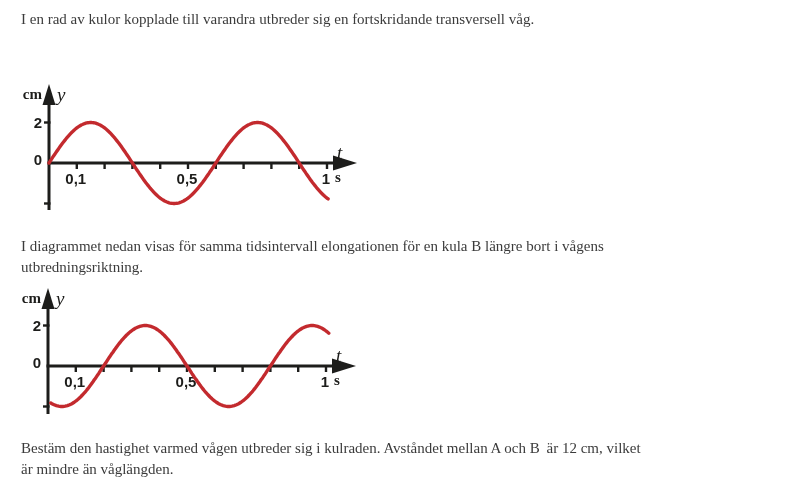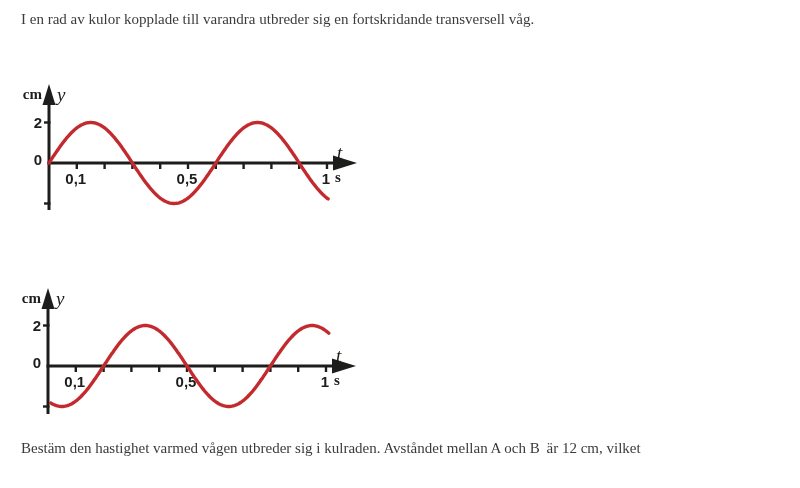--- a/index.html
+++ b/index.html
@@ -52,20 +52,24 @@
       <text x="22" y="45.5" class="lbl-tick" text-anchor="end">2</text>
       <text x="22" y="83" class="lbl-tick" text-anchor="end">0</text>
       <text x="55.8" y="102" class="lbl-tick" text-anchor="middle">0,1</text>
       <text x="167" y="102" class="lbl-tick" text-anchor="middle">0,5</text>
       <text x="306" y="102" class="lbl-tick" text-anchor="middle">1</text>
       <text x="315" y="100" class="lbl-unit" text-anchor="start">s</text>
       <text x="317" y="77" class="lbl-var" text-anchor="start">t</text>
       <polyline points="29.0,81.0 30.1,79.3 31.2,77.6 32.3,75.9 33.4,74.2 34.6,72.6 35.7,70.9 36.8,69.3 37.9,67.7 39.0,66.1 40.1,64.5 41.2,63.0 42.3,61.5 43.5,60.0 44.6,58.6 45.7,57.2 46.8,55.8 47.9,54.5 49.0,53.3 50.1,52.1 51.2,50.9 52.4,49.8 53.5,48.7 54.6,47.7 55.7,46.8 56.8,45.9 57.9,45.1 59.0,44.4 60.1,43.7 61.2,43.0 62.4,42.5 63.5,42.0 64.6,41.6 65.7,41.2 66.8,40.9 67.9,40.7 69.0,40.6 70.1,40.5 71.3,40.5 72.4,40.6 73.5,40.7 74.6,40.9 75.7,41.2 76.8,41.6 77.9,42.0 79.0,42.5 80.2,43.0 81.3,43.7 82.4,44.4 83.5,45.1 84.6,45.9 85.7,46.8 86.8,47.7 87.9,48.7 89.0,49.8 90.2,50.9 91.3,52.1 92.4,53.3 93.5,54.5 94.6,55.8 95.7,57.2 96.8,58.6 97.9,60.0 99.1,61.5 100.2,63.0 101.3,64.5 102.4,66.1 103.5,67.7 104.6,69.3 105.7,70.9 106.8,72.6 108.0,74.2 109.1,75.9 110.2,77.6 111.3,79.3 112.4,81.0 113.5,82.7 114.6,84.4 115.7,86.1 116.8,87.8 118.0,89.4 119.1,91.1 120.2,92.7 121.3,94.3 122.4,95.9 123.5,97.5 124.6,99.0 125.7,100.5 126.9,102.0 128.0,103.4 129.1,104.8 130.2,106.2 131.3,107.5 132.4,108.7 133.5,109.9 134.6,111.1 135.8,112.2 136.9,113.3 138.0,114.3 139.1,115.2 140.2,116.1 141.3,116.9 142.4,117.6 143.5,118.3 144.6,119.0 145.8,119.5 146.9,120.0 148.0,120.4 149.1,120.8 150.2,121.1 151.3,121.3 152.4,121.4 153.5,121.5 154.7,121.5 155.8,121.4 156.9,121.3 158.0,121.1 159.1,120.8 160.2,120.4 161.3,120.0 162.4,119.5 163.6,119.0 164.7,118.3 165.8,117.6 166.9,116.9 168.0,116.1 169.1,115.2 170.2,114.3 171.3,113.3 172.4,112.2 173.6,111.1 174.7,109.9 175.8,108.7 176.9,107.5 178.0,106.2 179.1,104.8 180.2,103.4 181.3,102.0 182.5,100.5 183.6,99.0 184.7,97.5 185.8,95.9 186.9,94.3 188.0,92.7 189.1,91.1 190.2,89.4 191.4,87.8 192.5,86.1 193.6,84.4 194.7,82.7 195.8,81.0 196.9,79.3 198.0,77.6 199.1,75.9 200.2,74.2 201.4,72.6 202.5,70.9 203.6,69.3 204.7,67.7 205.8,66.1 206.9,64.5 208.0,63.0 209.1,61.5 210.3,60.0 211.4,58.6 212.5,57.2 213.6,55.8 214.7,54.5 215.8,53.3 216.9,52.1 218.0,50.9 219.2,49.8 220.3,48.7 221.4,47.7 222.5,46.8 223.6,45.9 224.7,45.1 225.8,44.4 226.9,43.7 228.0,43.0 229.2,42.5 230.3,42.0 231.4,41.6 232.5,41.2 233.6,40.9 234.7,40.7 235.8,40.6 236.9,40.5 238.1,40.5 239.2,40.6 240.3,40.7 241.4,40.9 242.5,41.2 243.6,41.6 244.7,42.0 245.8,42.5 247.0,43.0 248.1,43.7 249.2,44.4 250.3,45.1 251.4,45.9 252.5,46.8 253.6,47.7 254.7,48.7 255.8,49.8 257.0,50.9 258.1,52.1 259.2,53.3 260.3,54.5 261.4,55.8 262.5,57.2 263.6,58.6 264.7,60.0 265.9,61.5 267.0,63.0 268.1,64.5 269.2,66.1 270.3,67.7 271.4,69.3 272.5,70.9 273.6,72.6 274.8,74.2 275.9,75.9 277.0,77.6 278.1,79.3 279.2,81.0 280.3,82.7 281.4,84.4 282.5,86.1 283.6,87.8 284.8,89.4 285.9,91.1 287.0,92.7 288.1,94.3 289.2,95.9 290.3,97.5 291.4,99.0 292.5,100.5 293.7,102.0 294.8,103.4 295.9,104.8 297.0,106.2 298.1,107.5 299.2,108.7 300.3,109.9 301.4,111.1 302.6,112.2 303.7,113.3 304.8,114.3 305.9,115.2 307.0,116.1 308.1,116.9" fill="none" stroke="#c32a2e" stroke-width="3.4" stroke-linecap="round"></polyline>
     </svg>
 
+  <div class="para" id="p-diagram-b-note">
+      <div class="tline"><span>I diagrammet nedan visas för samma tidsintervall elongationen för en kula B längre bort i vågens</span></div>
+      <div class="tline"><span>utbredningsriktning.</span></div>
+    </div>
 
   <svg class="wave-chart" id="chart-b" width="352" height="137" viewBox="0 0 352 137">
       <line x1="29" y1="128" x2="29" y2="12" stroke="#1d1d1b" stroke-width="3"></line>
       <polygon points="29,2 22.5,23 35.5,23" fill="#1d1d1b"></polygon>
       <line x1="27.5" y1="80" x2="316" y2="80" stroke="#1d1d1b" stroke-width="3"></line>
       <polygon points="337,80 313,72.5 313,87.5" fill="#1d1d1b"></polygon>
       <line x1="56.8" y1="81" x2="56.8" y2="86" stroke="#1d1d1b" stroke-width="2.4"></line>
       <line x1="84.6" y1="81" x2="84.6" y2="86" stroke="#1d1d1b" stroke-width="2.4"></line>
       <line x1="112.4" y1="81" x2="112.4" y2="86" stroke="#1d1d1b" stroke-width="2.4"></line>
       <line x1="140.2" y1="81" x2="140.2" y2="86" stroke="#1d1d1b" stroke-width="2.4"></line>
@@ -84,15 +88,16 @@
       <text x="55.8" y="101" class="lbl-tick" text-anchor="middle">0,1</text>
       <text x="167" y="101" class="lbl-tick" text-anchor="middle">0,5</text>
       <text x="306" y="101" class="lbl-tick" text-anchor="middle">1</text>
       <text x="315" y="99" class="lbl-unit" text-anchor="start">s</text>
       <text x="317" y="76" class="lbl-var" text-anchor="start">t</text>
       <polyline points="31.8,117.0 32.9,117.7 34.0,118.2 35.1,118.8 36.2,119.2 37.3,119.6 38.5,119.9 39.6,120.2 40.7,120.4 41.8,120.5 42.9,120.5 44.0,120.5 45.1,120.4 46.2,120.2 47.3,119.9 48.5,119.6 49.6,119.2 50.7,118.8 51.8,118.2 52.9,117.7 54.0,117.0 55.1,116.3 56.2,115.5 57.4,114.6 58.5,113.7 59.6,112.8 60.7,111.7 61.8,110.7 62.9,109.5 64.0,108.3 65.1,107.1 66.3,105.8 67.4,104.5 68.5,103.1 69.6,101.7 70.7,100.2 71.8,98.8 72.9,97.2 74.0,95.7 75.1,94.1 76.3,92.5 77.4,90.9 78.5,89.2 79.6,87.6 80.7,85.9 81.8,84.2 82.9,82.5 84.0,80.8 85.2,79.2 86.3,77.5 87.4,75.8 88.5,74.1 89.6,72.4 90.7,70.8 91.8,69.1 92.9,67.5 94.1,65.9 95.2,64.3 96.3,62.8 97.4,61.2 98.5,59.7 99.6,58.3 100.7,56.9 101.8,55.5 102.9,54.2 104.1,52.9 105.2,51.7 106.3,50.5 107.4,49.3 108.5,48.3 109.6,47.2 110.7,46.3 111.8,45.4 113.0,44.5 114.1,43.7 115.2,43.0 116.3,42.3 117.4,41.8 118.5,41.2 119.6,40.8 120.7,40.4 121.9,40.1 123.0,39.8 124.1,39.6 125.2,39.5 126.3,39.5 127.4,39.5 128.5,39.6 129.6,39.8 130.7,40.1 131.9,40.4 133.0,40.8 134.1,41.2 135.2,41.8 136.3,42.3 137.4,43.0 138.5,43.7 139.6,44.5 140.8,45.4 141.9,46.3 143.0,47.2 144.1,48.3 145.2,49.3 146.3,50.5 147.4,51.7 148.5,52.9 149.7,54.2 150.8,55.5 151.9,56.9 153.0,58.3 154.1,59.8 155.2,61.2 156.3,62.8 157.4,64.3 158.5,65.9 159.7,67.5 160.8,69.1 161.9,70.8 163.0,72.4 164.1,74.1 165.2,75.8 166.3,77.5 167.4,79.2 168.6,80.8 169.7,82.5 170.8,84.2 171.9,85.9 173.0,87.6 174.1,89.2 175.2,90.9 176.3,92.5 177.5,94.1 178.6,95.7 179.7,97.2 180.8,98.8 181.9,100.3 183.0,101.7 184.1,103.1 185.2,104.5 186.3,105.8 187.5,107.1 188.6,108.3 189.7,109.5 190.8,110.7 191.9,111.7 193.0,112.8 194.1,113.7 195.2,114.6 196.4,115.5 197.5,116.3 198.6,117.0 199.7,117.7 200.8,118.2 201.9,118.8 203.0,119.2 204.1,119.6 205.3,119.9 206.4,120.2 207.5,120.4 208.6,120.5 209.7,120.5 210.8,120.5 211.9,120.4 213.0,120.2 214.1,119.9 215.3,119.6 216.4,119.2 217.5,118.8 218.6,118.2 219.7,117.7 220.8,117.0 221.9,116.3 223.0,115.5 224.2,114.6 225.3,113.7 226.4,112.8 227.5,111.7 228.6,110.7 229.7,109.5 230.8,108.3 231.9,107.1 233.1,105.8 234.2,104.5 235.3,103.1 236.4,101.7 237.5,100.2 238.6,98.8 239.7,97.2 240.8,95.7 241.9,94.1 243.1,92.5 244.2,90.9 245.3,89.2 246.4,87.6 247.5,85.9 248.6,84.2 249.7,82.5 250.8,80.8 252.0,79.2 253.1,77.5 254.2,75.8 255.3,74.1 256.4,72.4 257.5,70.8 258.6,69.1 259.7,67.5 260.9,65.9 262.0,64.3 263.1,62.8 264.2,61.2 265.3,59.7 266.4,58.3 267.5,56.9 268.6,55.5 269.7,54.2 270.9,52.9 272.0,51.7 273.1,50.5 274.2,49.3 275.3,48.3 276.4,47.2 277.5,46.3 278.6,45.4 279.8,44.5 280.9,43.7 282.0,43.0 283.1,42.3 284.2,41.8 285.3,41.2 286.4,40.8 287.5,40.4 288.7,40.1 289.8,39.8 290.9,39.6 292.0,39.5 293.1,39.5 294.2,39.5 295.3,39.6 296.4,39.8 297.5,40.1 298.7,40.4 299.8,40.8 300.9,41.2 302.0,41.8 303.1,42.3 304.2,43.0 305.3,43.7 306.4,44.5 307.6,45.4 308.7,46.3 309.8,47.2" fill="none" stroke="#c32a2e" stroke-width="3.4" stroke-linecap="round"></polyline>
     </svg>
 
   <div class="para" id="p-task">
       <div class="tline"><span>Bestäm den hastighet varmed vågen utbreder sig i kulraden. Avståndet mellan A och B  är 12 cm, vilket</span></div>
+      <div class="tline"><span>är mindre än våglängden.</span></div>
     </div>
 
 </div>
 
 </body></html>

